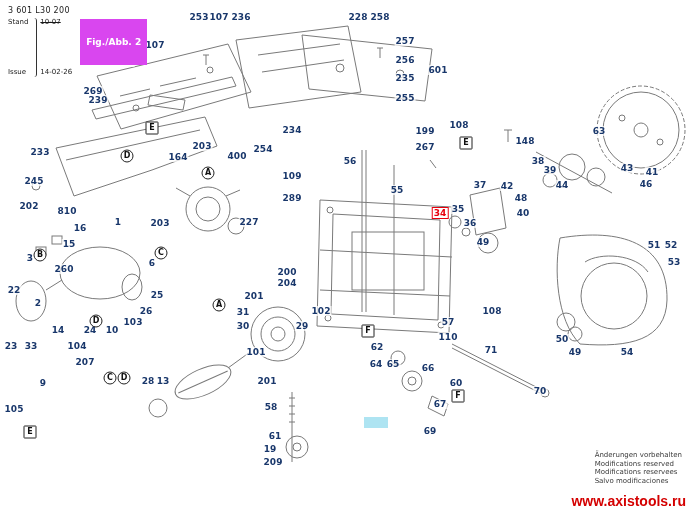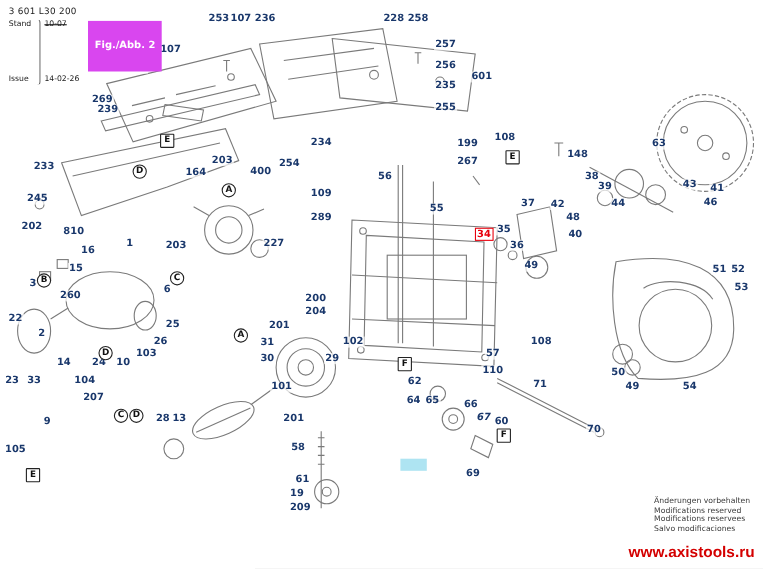--- a/index.html
+++ b/index.html
@@ -249,21 +249,21 @@
       <span class="part-label" style="left: 575px; top: 352px;">49</span>
       <span class="part-label" style="left: 627px; top: 352px;">54</span>
       <span class="part-label" style="left: 654px; top: 245px;">51</span>
       <span class="part-label" style="left: 671px; top: 245px;">52</span>
       <span class="part-label" style="left: 674px; top: 262px;">53</span>
       <span class="part-label" style="left: 377px; top: 347px;">62</span>
       <span class="part-label" style="left: 376px; top: 364px;">64</span>
       <span class="part-label" style="left: 393px; top: 364px;">65</span>
       <span class="part-label" style="left: 428px; top: 368px;">66</span>
       <span class="part-label" style="left: 456px; top: 383px;">60</span>
-      <span class="part-label" style="left: 440px; top: 380px; font-style: italic;">67</span>
+      <span class="part-label" style="left: 440px; top: 404px;">67</span>
       <span class="part-label" style="left: 430px; top: 431px;">69</span>
     </div>
   <div class="letters">
       <span class="ref-letter box" style="left: 152px; top: 128px;">E</span>
       <span class="ref-letter circle" style="left: 127px; top: 156px;">D</span>
       <span class="ref-letter circle" style="left: 208px; top: 173px;">A</span>
       <span class="ref-letter circle" style="left: 40px; top: 255px;">B</span>
       <span class="ref-letter circle" style="left: 161px; top: 253px;">C</span>
       <span class="ref-letter circle" style="left: 219px; top: 305px;">A</span>
       <span class="ref-letter circle" style="left: 96px; top: 321px;">D</span>

